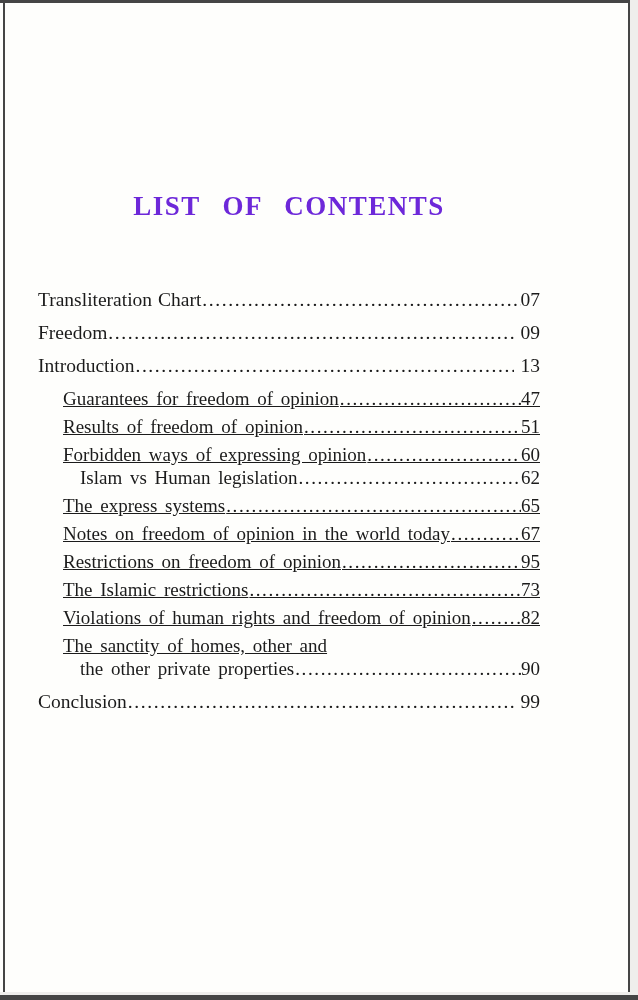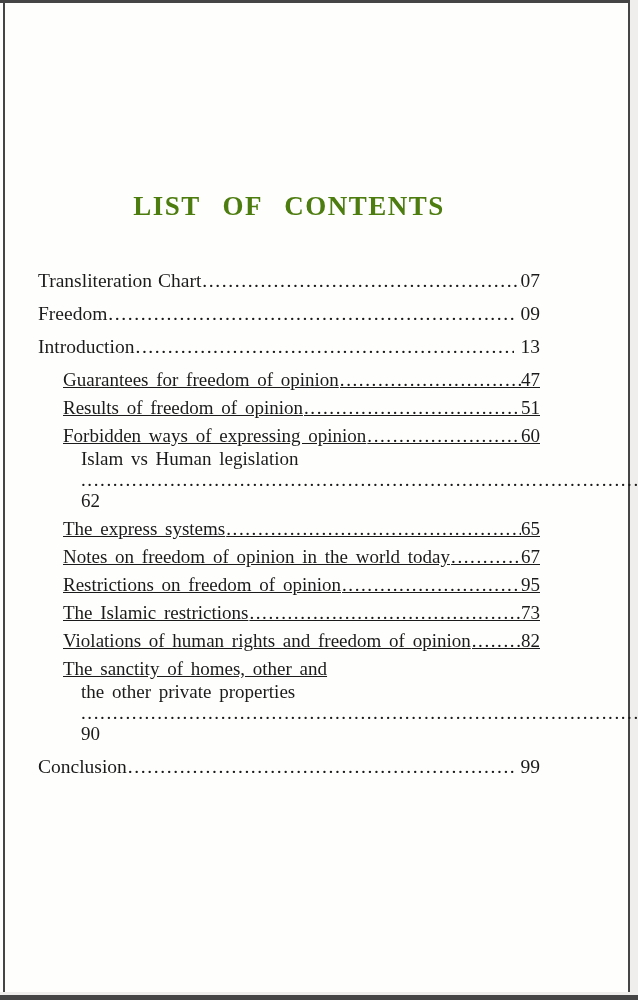--- a/index.html
+++ b/index.html
@@ -47,34 +47,34 @@
     top: 192px;
     width: 502px;
   }
   h1.page-title {
     font-size: 27px;
     font-weight: bold;
     letter-spacing: 1.5px;
     word-spacing: 14px;
     text-align: center;
     line-height: 28px;
-    color: #4d7c0f;
+    color: #6d28d9;
   }
-  .toc { margin-top: 50px; font-size: 19px; }
+  .toc { margin-top: 69px; font-size: 19px; }
   .row {
     display: flex;
     align-items: baseline;
     line-height: 21px;
     margin-top: 7px;
     word-spacing: 3px;
   }
   .toc .row:first-child { margin-top: 0; }
   .lvl0 { margin-top: 12px; margin-bottom: 12px; font-size: 19.5px; word-spacing: 1px; }
   .lvl1 { margin-left: 25px; text-decoration: underline; }
-  .lvl2 { margin-left: 42px; margin-top: 2px; flex-direction: column; }
+  .lvl2 { margin-left: 42px; margin-top: 2px; }
   .label { flex: 0 0 auto; white-space: nowrap; }
   .dots {
     flex: 1 1 auto;
     overflow: hidden;
     white-space: nowrap;
     letter-spacing: 1.6px;
     min-width: 8px;
     margin-left: 1px;
   }
   .dots::after {

